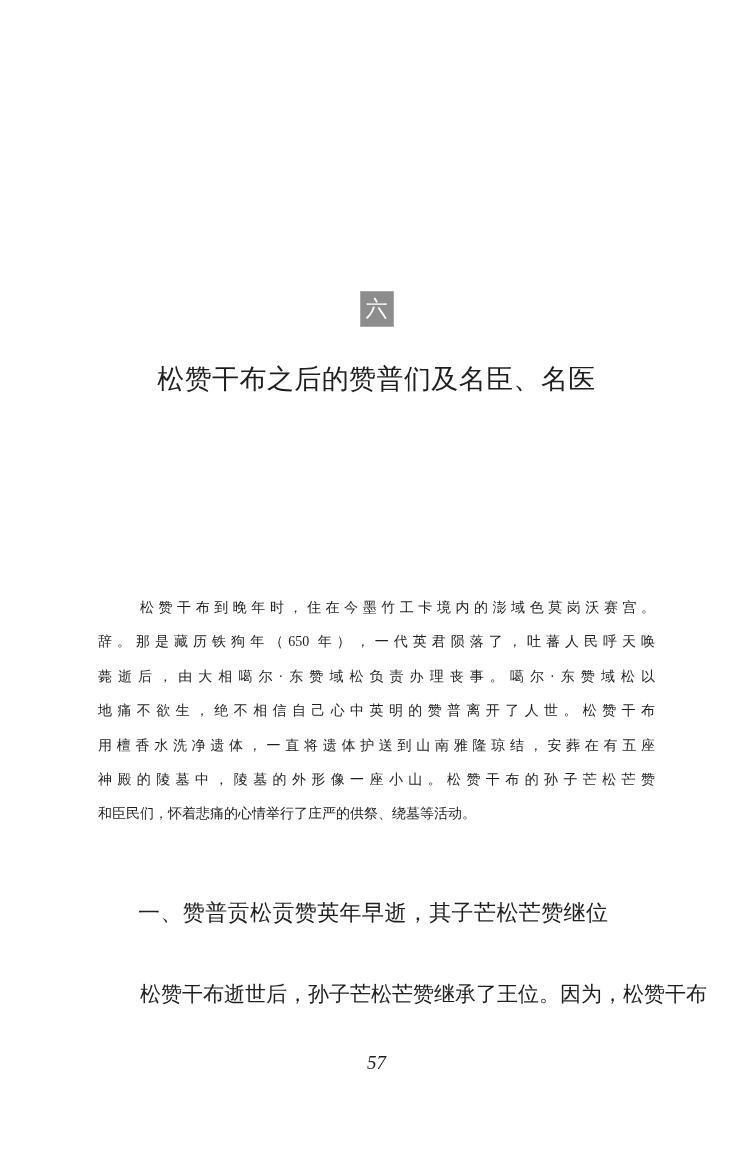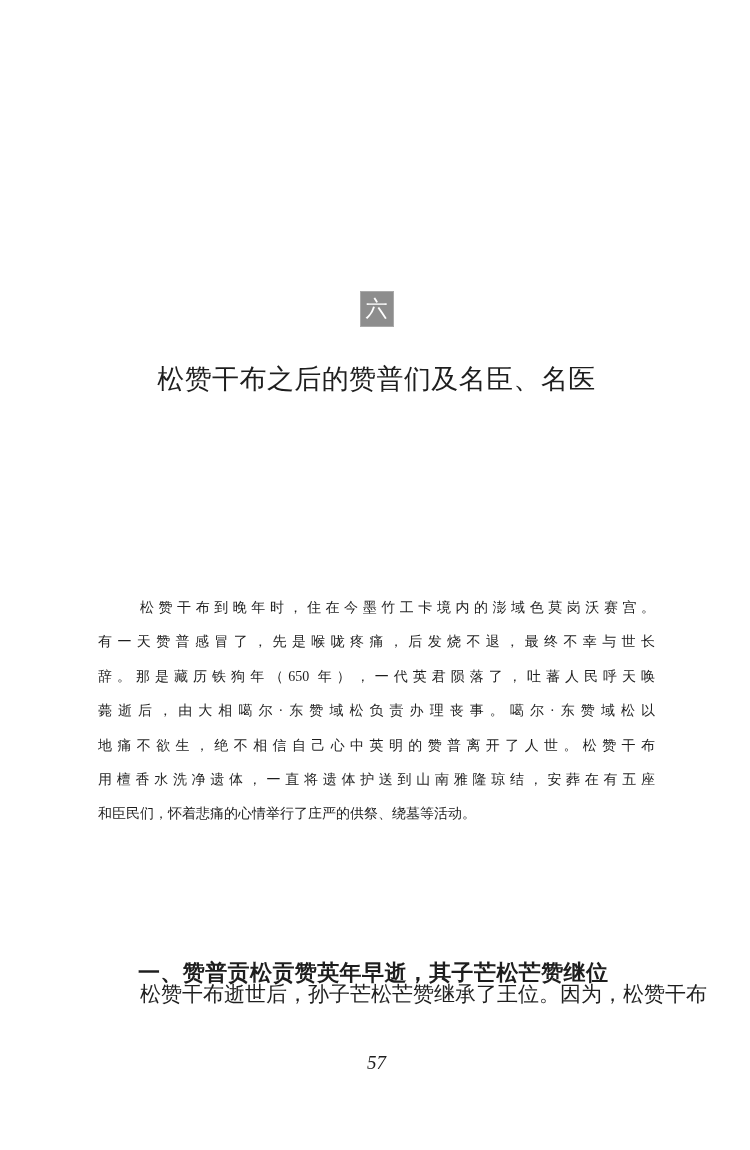--- a/index.html
+++ b/index.html
@@ -61,23 +61,23 @@
     text-justify:inter-character;
     white-space:nowrap;
   }
   .para1 .jline.first{ text-indent:42px; }
   .para1 .lastline{
     line-height:34.4px;
     text-align:left;
   }
   .section-heading{
     position:absolute;
-    top:940px;left:40px;
+    top:880px;left:40px;
     font-family:"Liberation Sans","DejaVu Sans",sans-serif;
-    font-weight:bold;
+    font-weight:normal;
     font-size:22px;
     line-height:30px;
     letter-spacing:0.4px;
   }
   .para2{
     position:absolute;
     top:977px;left:0;
     width:557px;
     font-size:21px;
     line-height:34.4px;
@@ -99,25 +99,25 @@
 <body>
 
 <div class="content">
 
   <div class="chapter-box">六</div>
 
   <h1 class="chapter-title">松赞干布之后的赞普们及名臣、名医</h1>
 
   <div class="para1">
     <div class="jline first">松赞干布到晚年时，住在今墨竹工卡境内的澎域色莫岗沃赛宫。</div>
-    <div class="jline">有一天赞普感冒了，先是喉咙疼痛，后发烧不退，最终不幸与世长</div>
     <div class="jline">辞。那是藏历铁狗年（650 年），一代英君陨落了，吐蕃人民呼天唤</div>
     <div class="jline">薨逝后，由大相噶尔·东赞域松负责办理丧事。噶尔·东赞域松以</div>
     <div class="jline">地痛不欲生，绝不相信自己心中英明的赞普离开了人世。松赞干布</div>
     <div class="jline">用檀香水洗净遗体，一直将遗体护送到山南雅隆琼结，安葬在有五座</div>
+    <div class="jline">神殿的陵墓中，陵墓的外形像一座小山。松赞干布的孙子芒松芒赞</div>
     <div class="lastline">和臣民们，怀着悲痛的心情举行了庄严的供祭、绕墓等活动。</div>
   </div>
 
   <h2 class="section-heading">一、赞普贡松贡赞英年早逝，其子芒松芒赞继位</h2>
 
   <div class="para2">松赞干布逝世后，孙子芒松芒赞继承了王位。因为，松赞干布</div>
 
   <div class="page-number">57</div>
 
 </div>

